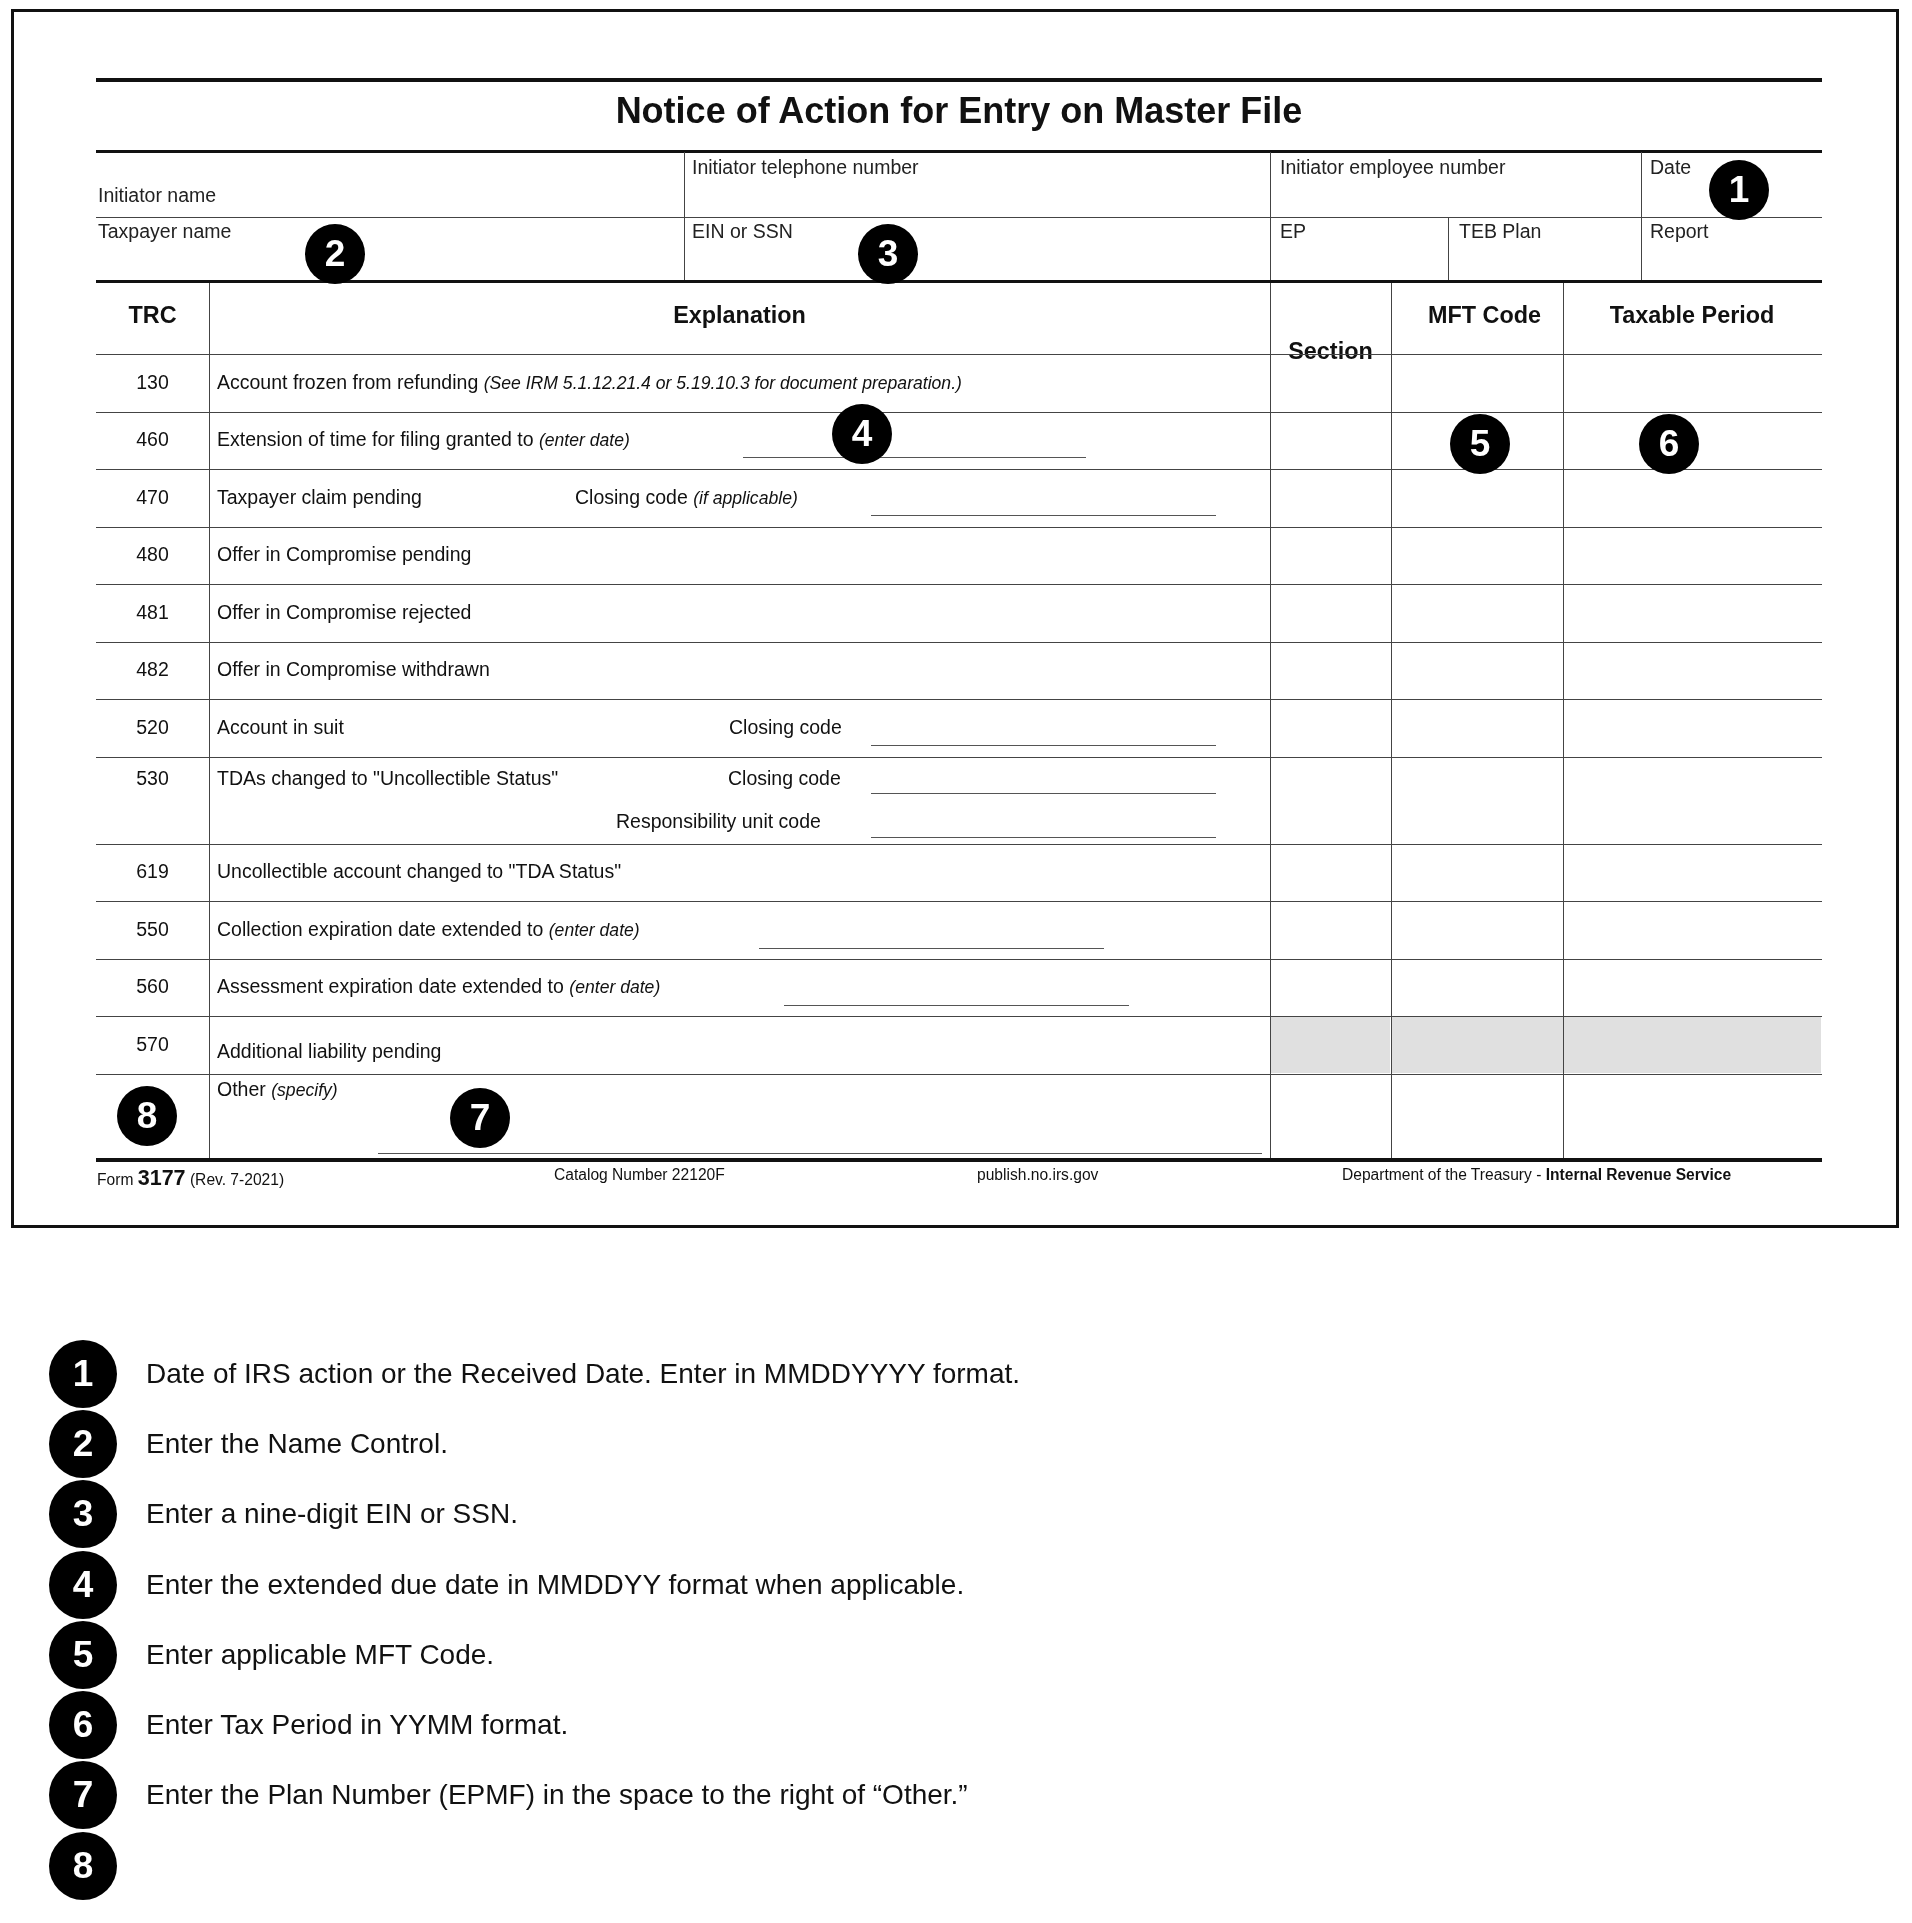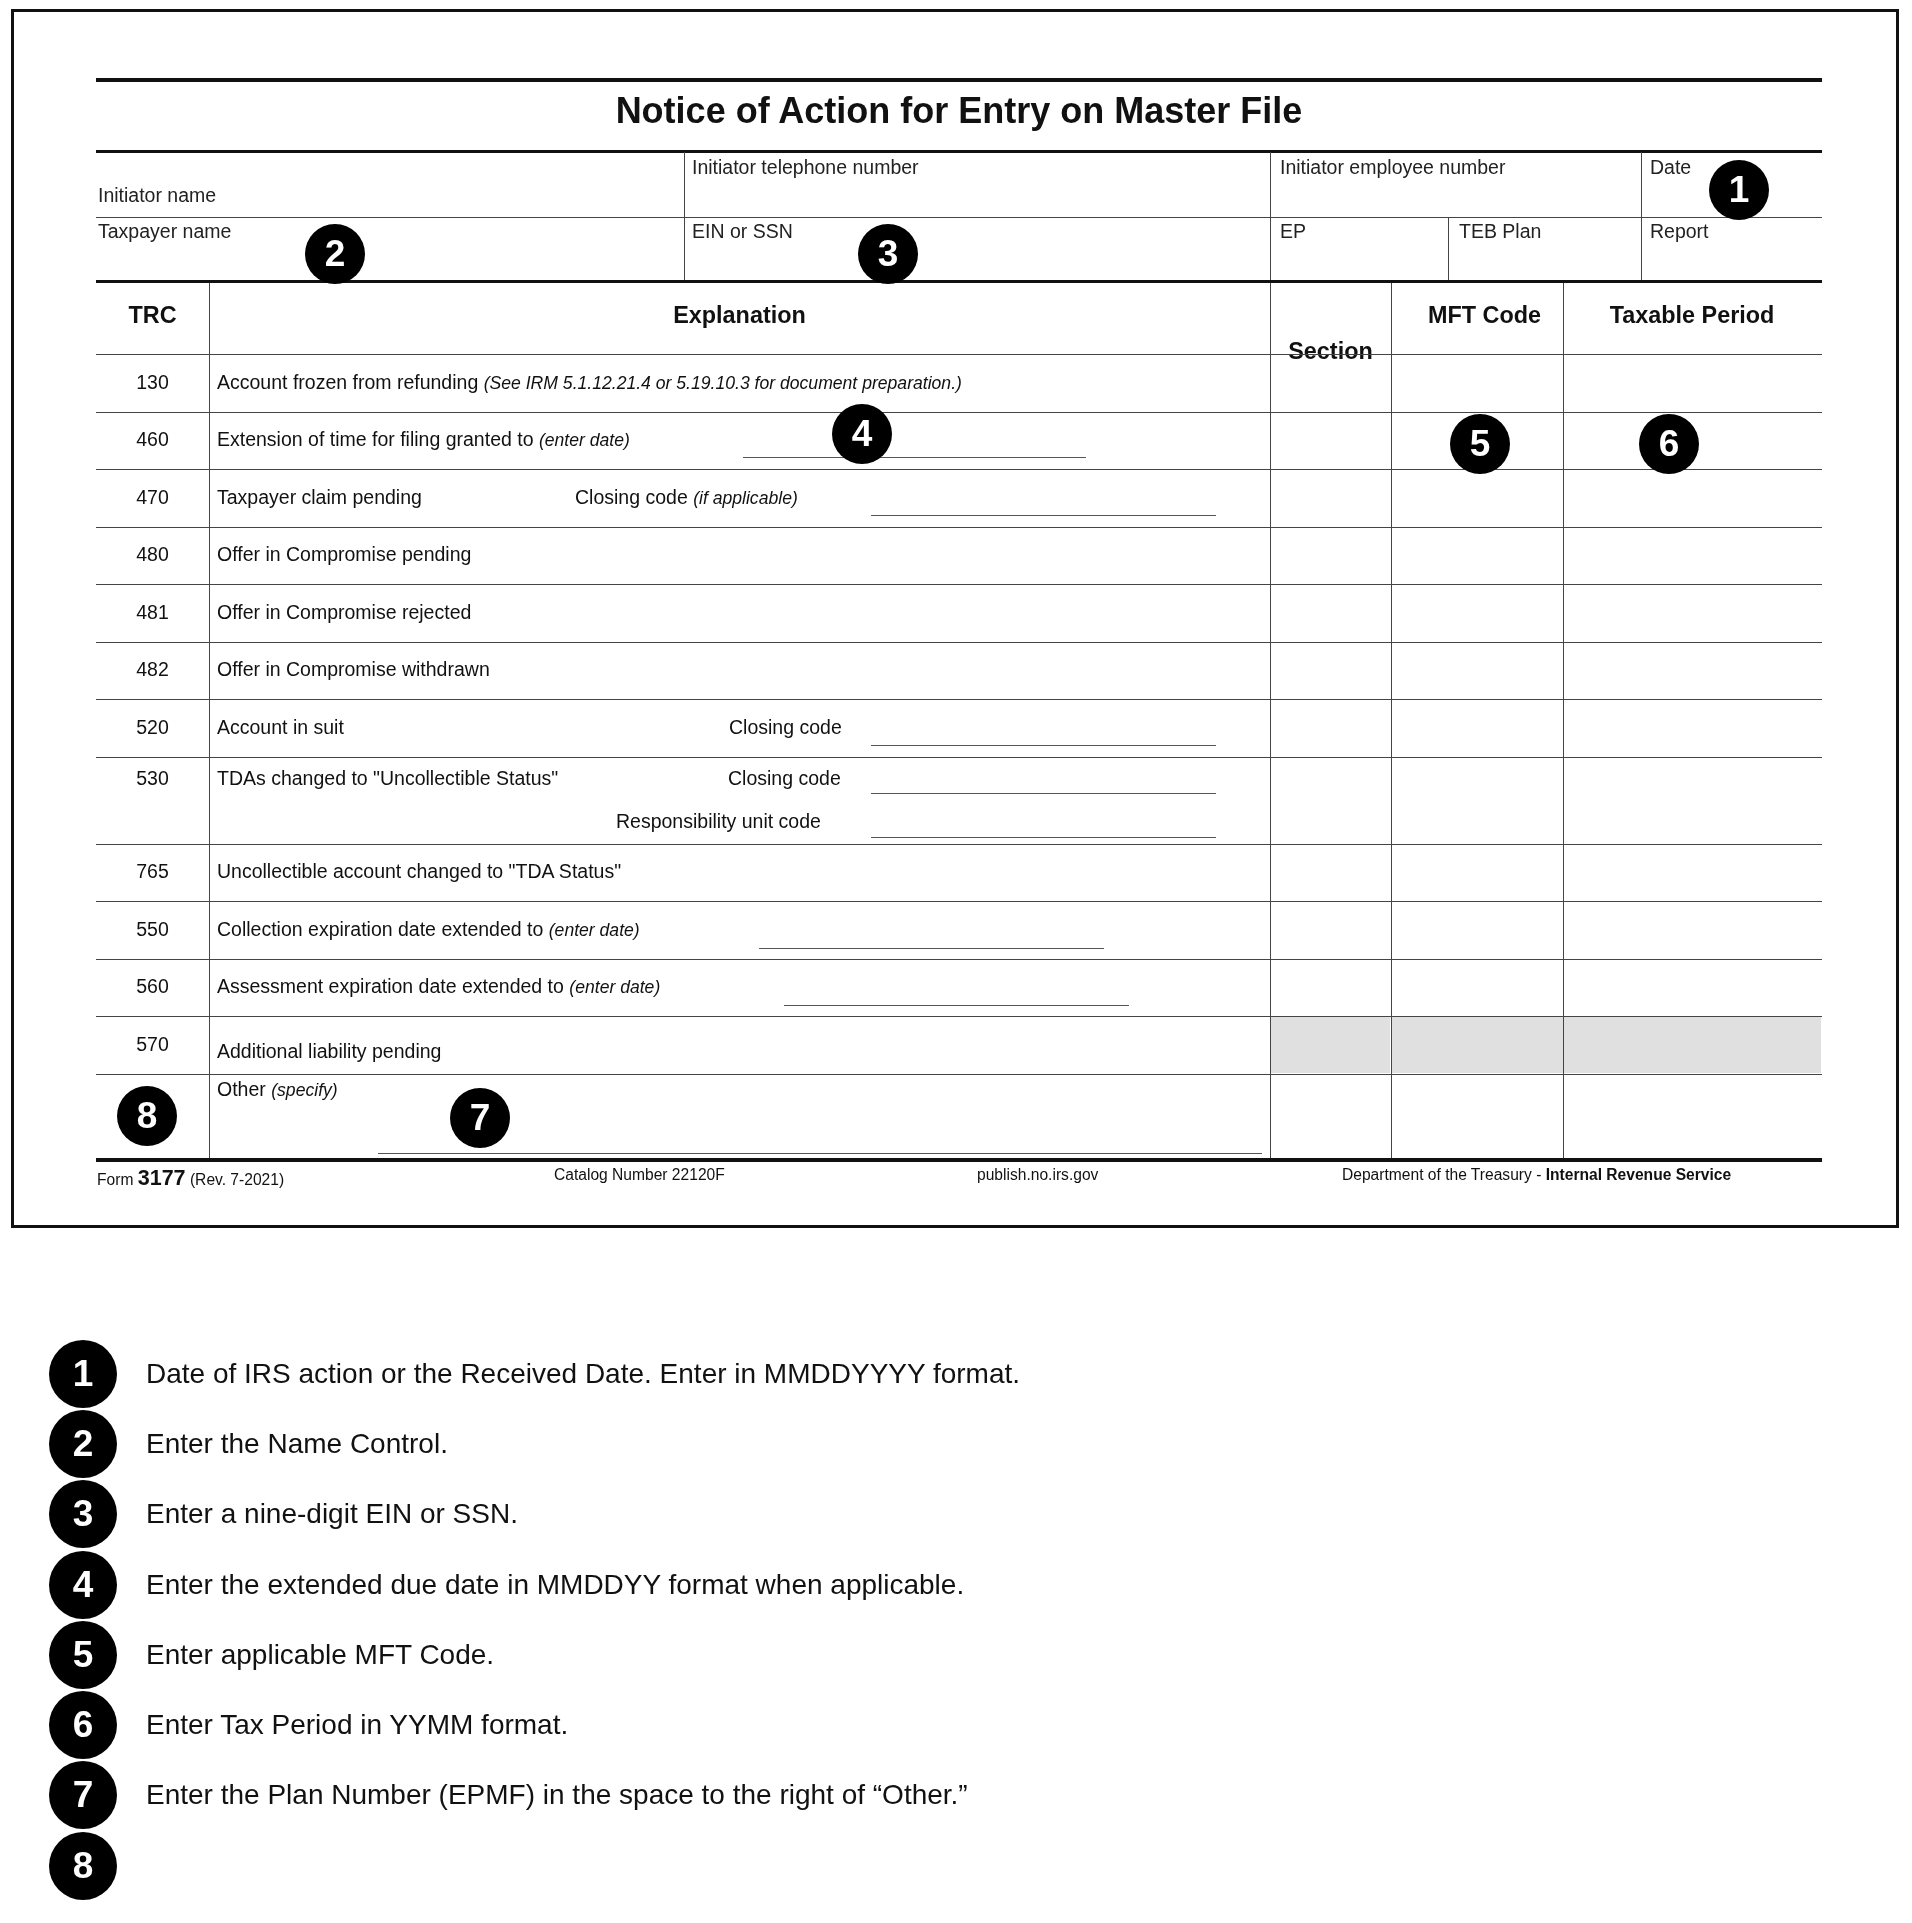--- a/index.html
+++ b/index.html
@@ -113,21 +113,21 @@
 </div>
 <div>
   <div class="code" style="top:767px;">530</div>
   <div class="exp" style="top:767px;">TDAs changed to "Uncollectible Status"</div>
   <div class="exp" style="left:728px;top:767px;">Closing code</div>
   <div class="uline" style="left:871px;top:793px;width:345px;"></div>
   <div class="exp" style="left:616px;top:810px;">Responsibility unit code</div>
   <div class="uline" style="left:871px;top:837px;width:345px;"></div>
 </div>
 <div>
-  <div class="code" style="top:860px;">765</div>
+  <div class="code" style="top:860px;">619</div>
   <div class="exp" style="top:860px;">Uncollectible account changed to "TDA Status"</div>
 </div>
 <div>
   <div class="code" style="top:918px;">550</div>
   <div class="exp" style="top:918px;"><span>Collection expiration date extended to</span> <i>(enter date)</i></div>
   <div class="uline" style="left:759px;top:948px;width:345px;"></div>
 </div>
 <div>
   <div class="code" style="top:975px;">560</div>
   <div class="exp" style="top:975px;"><span>Assessment expiration date extended to</span> <i>(enter date)</i></div>

